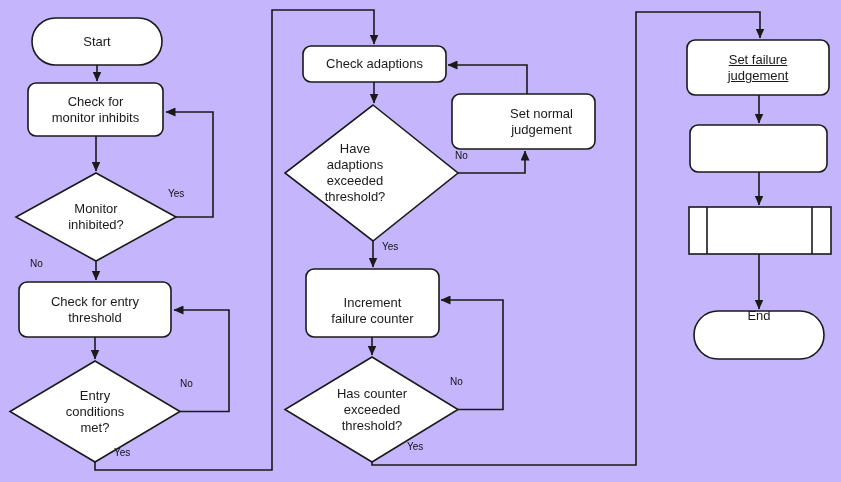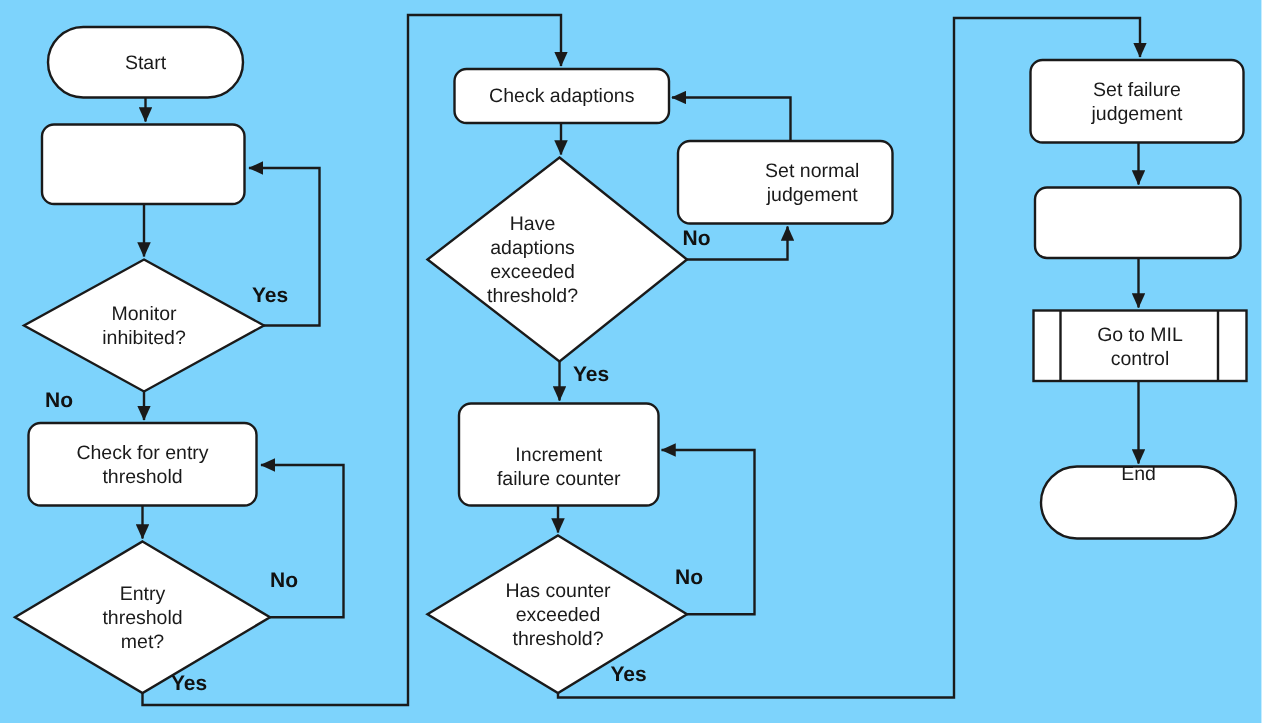--- a/index.html
+++ b/index.html
@@ -4,21 +4,21 @@
 <style>
   html, body {
     margin: 0;
     padding: 0;
     background: #ffffff;
   }
   .stage {
     position: relative;
     width: 841px;
     height: 482px;
-    background: #7dd3fc;
+    background: #c4b5fd;
     font-family: "Liberation Sans", sans-serif;
     overflow: hidden;
   }
   .stage svg {
     position: absolute;
     left: 0;
     top: 0;
   }
   .node-label {
     position: absolute;
@@ -27,22 +27,22 @@
     justify-content: center;
     text-align: center;
     white-space: pre-line;
     font-size: 13px;
     line-height: 16px;
     color: #1a1a1a;
     pointer-events: none;
   }
   .edge-label {
     position: absolute;
-    font-weight: bold;
-    font-size: 14px;
+    font-weight: normal;
+    font-size: 10px;
     color: #111111;
     pointer-events: none;
   }
 </style>
 </head>
 <body>
 
 <div class="stage">
 
   <svg width="841" height="482" viewBox="0 0 841 482">
@@ -87,43 +87,43 @@
       <path d="M372,337 V355" marker-end="url(#arrow)"></path>
       <path d="M458,409.5 H503 V300 H441" marker-end="url(#arrow)"></path>
       <path d="M372,462 V465 H636 V12 H760 V38" marker-end="url(#arrow)"></path>
       <path d="M759,95 V123" marker-end="url(#arrow)"></path>
       <path d="M759,172 V205" marker-end="url(#arrow)"></path>
       <path d="M759,254 V309" marker-end="url(#arrow)"></path>
     </g>
   </svg>
 
   <div class="node-label" style="left:32px;  top:18px;  width:130px; height:47px;">Start</div>
+  <div class="node-label" style="left:28px;  top:83px;  width:135px; height:53px;">Check for
+monitor inhibits</div>
   <div class="node-label" style="left:26px;  top:173px; width:140px; height:88px;">Monitor
 inhibited?</div>
   <div class="node-label" style="left:19px;  top:282px; width:152px; height:55px;">Check for entry
 threshold</div>
   <div class="node-label" style="left:25px;  top:361px; width:140px; height:101px;">Entry
-threshold
+conditions
 met?</div>
   <div class="node-label" style="left:303px; top:46px;  width:143px; height:36px;text-align:right;">Check adaptions</div>
   <div class="node-label" style="left:284px; top:105px; width:142px; height:136px;">Have
 adaptions
 exceeded
 threshold?</div>
   <div class="node-label" style="left:452px; top:94px;  width:143px; height:55px;padding-left:18px;">Set normal
 judgement</div>
   <div class="node-label" style="left:306px; top:269px; width:133px; height:84px;">Increment
 failure counter</div>
   <div class="node-label" style="left:301px; top:357px; width:142px; height:105px;">Has counter
 exceeded
 threshold?</div>
-  <div class="node-label" style="left:687px; top:40px;  width:142px; height:55px;">Set failure
+  <div class="node-label" style="left:687px; top:40px;  width:142px; height:55px;text-decoration:underline;">Set failure
 judgement</div>
-  <div class="node-label" style="left:689px; top:207px; width:142px; height:47px;">Go to MIL
-control</div>
   <div class="node-label" style="left:694px; top:294px; width:130px; height:44px;">End</div>
 
   <div class="edge-label" style="left:168px; top:188px;">Yes</div>
   <div class="edge-label" style="left:30px;  top:258px;">No</div>
   <div class="edge-label" style="left:180px; top:378px;">No</div>
   <div class="edge-label" style="left:114px; top:447px;">Yes</div>
   <div class="edge-label" style="left:455px; top:150px;">No</div>
   <div class="edge-label" style="left:382px; top:241px;">Yes</div>
   <div class="edge-label" style="left:450px; top:376px;">No</div>
   <div class="edge-label" style="left:407px; top:441px;">Yes</div>

